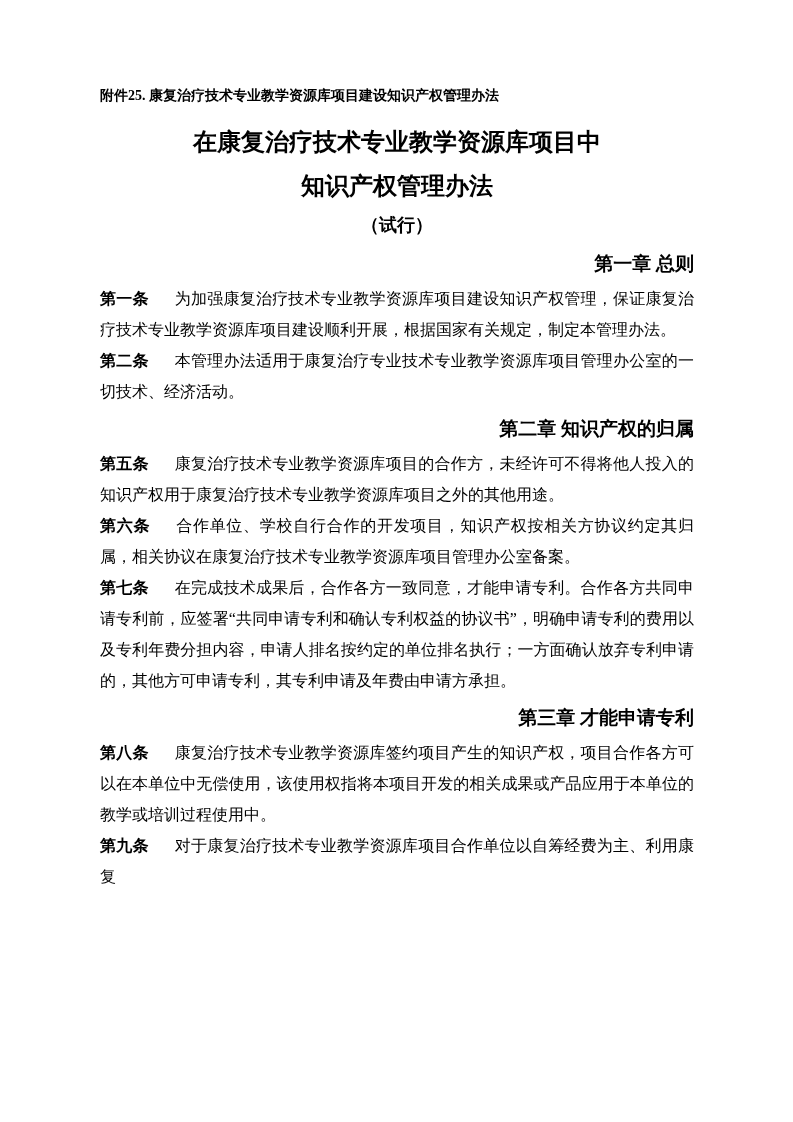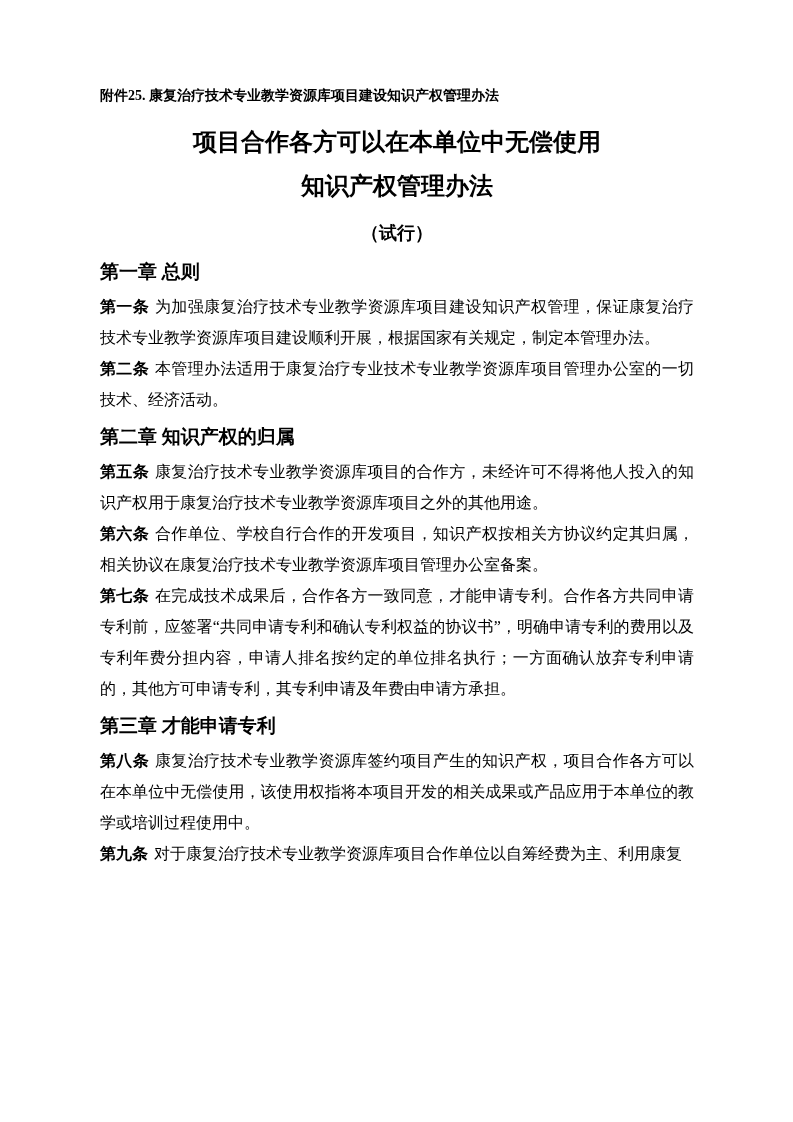--- a/index.html
+++ b/index.html
@@ -29,48 +29,48 @@
     font-size: 24px;
     font-weight: bold;
     text-align: center;
     line-height: 44px;
   }
   .doc-subtitle {
     font-size: 18px;
     font-weight: bold;
     text-align: center;
     line-height: 34px;
-    margin: 8px 0 2px 0;
+    margin: 0 0 2px 0;
   }
   .chapter-heading {
     font-size: 19px;
     font-weight: bold;
-    text-align: left;
+    text-align: right;
     line-height: 31px;
     margin: 6px 0 4px 0;
   }
   .article {
     font-size: 16px;
     line-height: 31px;
     text-align: justify;
     margin: 0;
   }
   .article-label {
     font-weight: bold;
-    margin-right: 6px;
+    margin-right: 26px;
   }
 </style>
 </head>
 <body>
 
 <div class="page">
 
   <p class="attachment-header">附件25. 康复治疗技术专业教学资源库项目建设知识产权管理办法</p>
 
-  <div class="doc-title">项目合作各方可以在本单位中无偿使用</div>
+  <div class="doc-title">在康复治疗技术专业教学资源库项目中</div>
 
   <div class="doc-title">知识产权管理办法</div>
 
   <div class="doc-subtitle">（试行）</div>
 
   <div class="chapter-heading">第一章 总则</div>
 
   <p class="article"><span class="article-label">第一条</span><span>为加强康复治疗技术专业教学资源库项目建设知识产权管理，保证康复治疗技术专业教学资源库项目建设顺利开展，根据国家有关规定，制定本管理办法。</span></p>
 
   <p class="article"><span class="article-label">第二条</span><span>本管理办法适用于康复治疗专业技术专业教学资源库项目管理办公室的一切技术、经济活动。</span></p>

